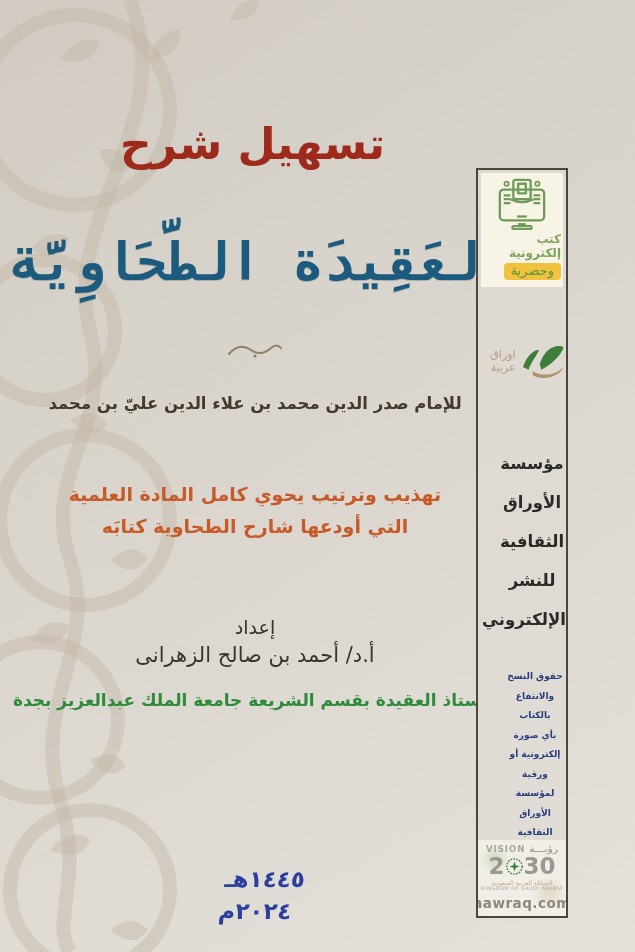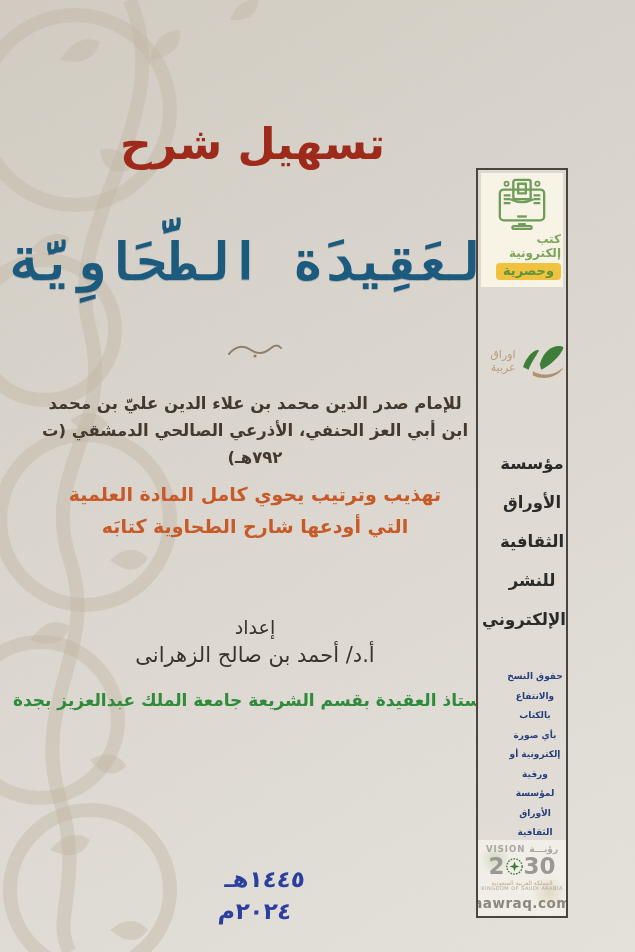--- a/index.html
+++ b/index.html
@@ -36,21 +36,21 @@
                 font-weight:bold; transform:skewX(-5deg); }
 
   
   .strip { left:476px; top:168px; width:92px; height:750px;
            border:2px solid #4a453f; background:linear-gradient(180deg,#ddd9d1,#e1ddd6);
            display:flex; flex-direction:column; align-items:stretch; }
   .badge { margin:3px; background:#f7f3e5; padding:5px 2px 7px;
            display:flex; flex-direction:column; align-items:center; }
   .badge-line1 { font-size:12px; font-weight:bold; color:#7fa45e; margin-top:2px; }
   .badge-pill { align-self:flex-start; margin:3px 0 0 2px; background:#f0c23e; color:#5f9340;
-                font-weight:bold; font-size:13px; padding:0 7px 2px; border-radius:4px; }
+                font-weight:normal; font-size:13px; padding:0 7px 2px; border-radius:4px; }
   .brand { margin-top:44px; display:flex; align-items:center; }
   .brand-name { font-size:11px; color:#b79d80; margin-top:2px; }
   .publisher { margin-top:58px; text-align:center;padding-left:20px; }
   .publisher span { display:block; font-size:16.5px; font-weight:bold; color:#2a2a28; line-height:39px; }
   .copyright { margin-top:28px; text-align:center;margin-left:26px; }
   .copyright span { display:block; font-size:9px; font-weight:bold; color:#27407d; line-height:19.5px; }
   .strip-bottom { position:absolute; bottom:0; left:0; width:88px; height:76px;
                   background:#f0eee7; display:flex; flex-direction:column;
                   align-items:center; justify-content:center; overflow:hidden; }
   .strip-bottom::before { content:""; position:absolute; left:2px; top:4px; width:30px; height:30px;
@@ -108,21 +108,20 @@
 
   <div class="abs center main-title">العَقِيدَة الطَّحَاوِيَّة</div>
 
   <svg class="abs title-flourish" viewBox="0 0 60 22">
     <path d="M4,14 q10,-12 22,-4 q10,7 20,-2 q6,-5 10,0" fill="none" stroke="#7a6a52" stroke-width="2" stroke-linecap="round" opacity="0.8"></path>
     <circle cx="30" cy="16" r="1.6" fill="#7a6a52" opacity="0.8"></circle>
   </svg>
 
   <div class="abs center author-block">
     <div>للإمام صدر الدين محمد بن علاء الدين عليّ بن محمد</div>
-    <div>ابن أبي العز الحنفي، الأذرعي الصالحي الدمشقي (ت ٧٩٢هـ)</div>
   </div>
 
   <div class="abs center subtitle-block">
     <div>تهذيب وترتيب يحوي كامل المادة العلمية</div>
     <div>التي أودعها شارح الطحاوية كتابَه</div>
   </div>
 
   <div class="abs center prep-label">إعداد</div>
   <div class="abs center prep-name">أ.د/ أحمد بن صالح الزهرانى</div>
   <div class="abs center affiliation">أستاذ العقيدة بقسم الشريعة جامعة الملك عبدالعزيز  بجدة</div>

